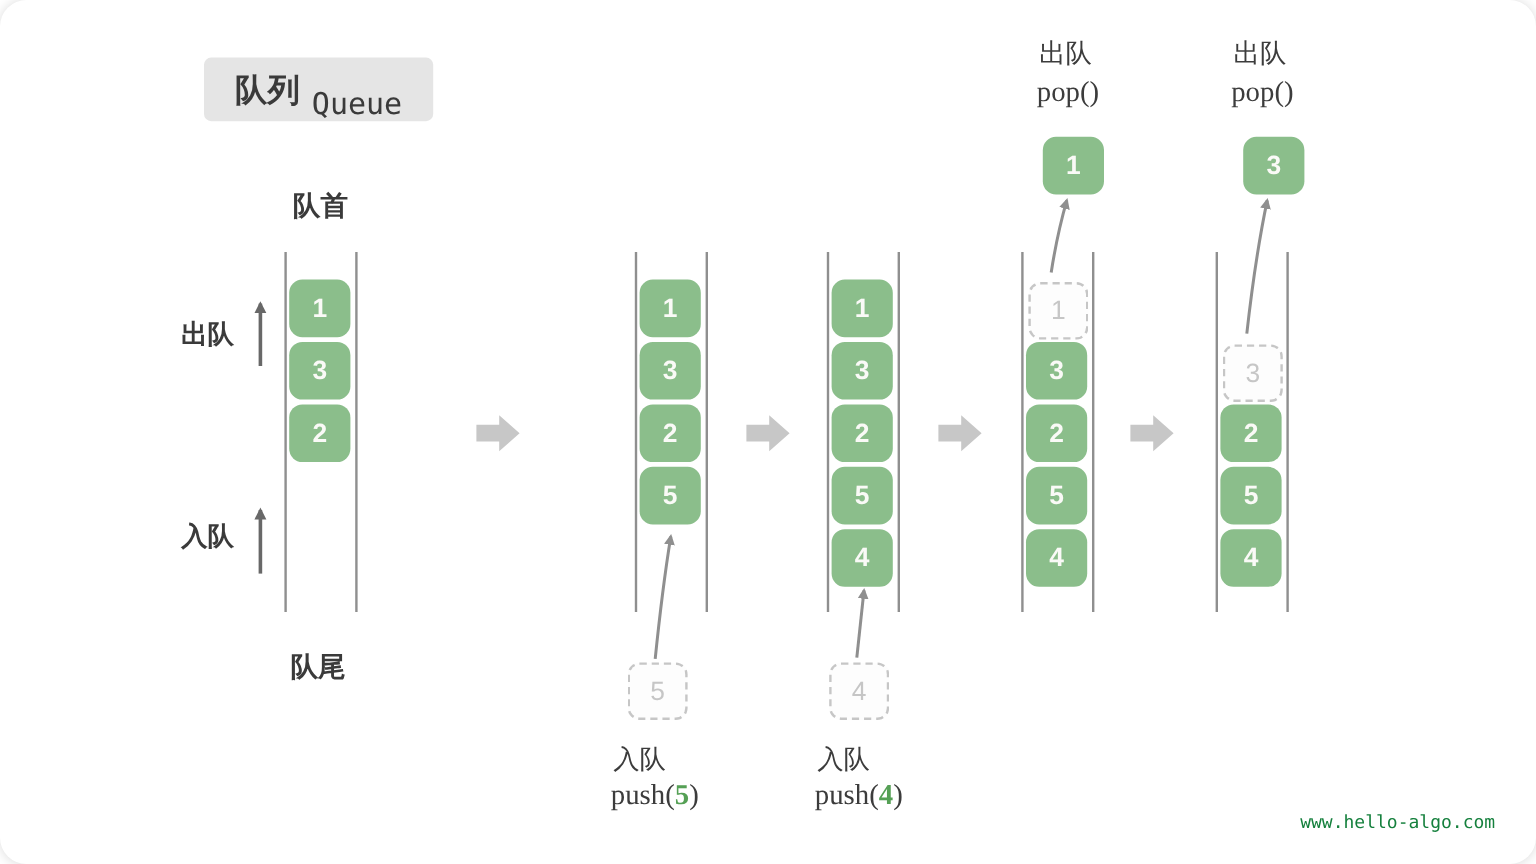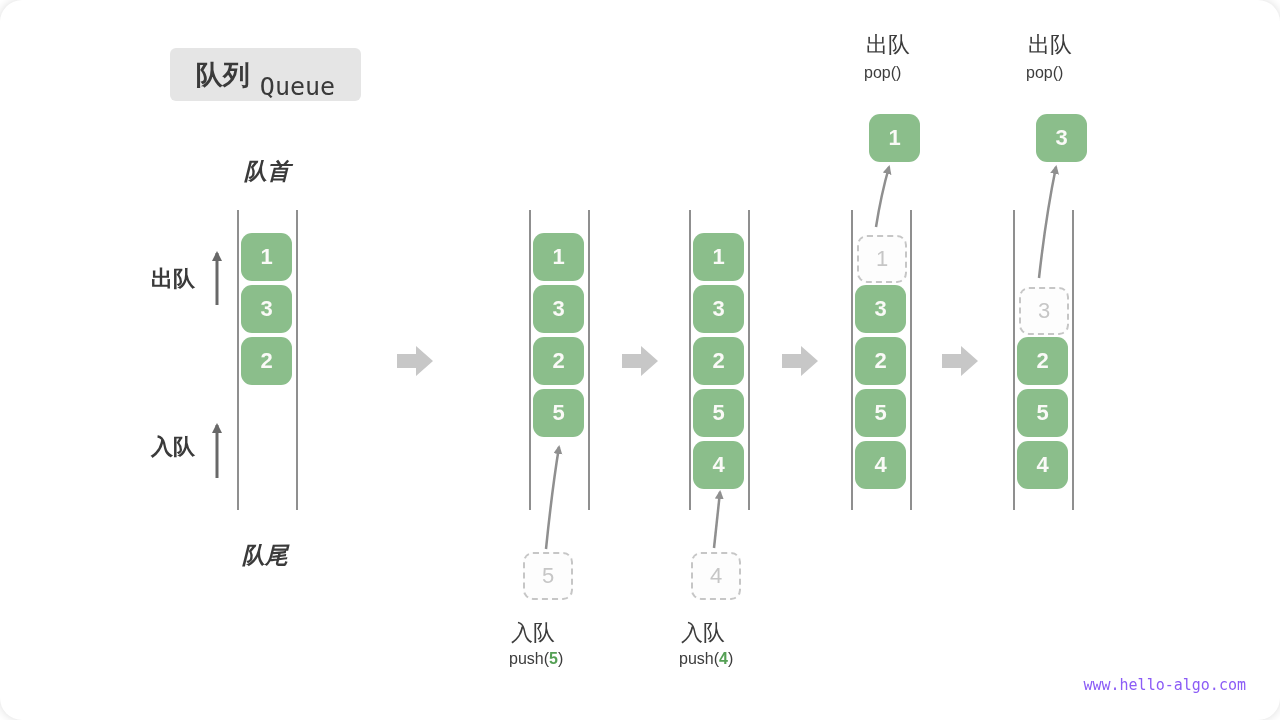--- a/index.html
+++ b/index.html
@@ -7,38 +7,38 @@
     position:relative;width:1280px;height:720px;background:#FFFFFF;
     border-radius:22px;box-shadow:0 0 10px rgba(0,0,0,.14);overflow:hidden;
     font-family:"Liberation Sans",sans-serif;color:#3A3A3A;
   }
   .title-box{
     position:absolute;left:170px;top:48px;width:191px;height:53px;
     background:#E5E5E5;border-radius:6px;display:flex;align-items:center;justify-content:center;gap:10px;
   }
   .title-zh{font-size:27px;font-weight:700;}
   .title-en{font-size:25px;font-family:"DejaVu Sans Mono",monospace;margin-top:24px;}
-  .lbl{position:absolute;font-size:23px;font-weight:700;white-space:nowrap;font-style:italic;}
+  .lbl{position:absolute;font-size:23px;font-weight:700;white-space:nowrap;}
   .side-lbl{position:absolute;font-size:22px;font-weight:700;white-space:nowrap;}
   .op-lbl{position:absolute;font-size:22px;font-weight:400;white-space:nowrap;color:#3C3C3C;}
-  .op-fn{position:absolute;font-size:16px;font-family:Liberation Sans, sans-serif;white-space:nowrap;color:#3C3C3C;}
+  .op-fn{position:absolute;font-size:24px;font-family:Liberation Serif, serif;white-space:nowrap;color:#3C3C3C;}
   .op-fn .arg{color:#55A055;font-weight:700;}
   .vline{position:absolute;width:2px;height:300px;top:210px;background:#8F8F8F;}
   .cell{
     position:absolute;width:51px;height:48px;border-radius:11px;background:#8BBE8B;
     display:flex;align-items:center;justify-content:center;
     color:#FAFAF7;font-size:22px;font-weight:700;
   }
   .cell-ghost{
     position:absolute;width:46px;height:44px;border-radius:10px;background:#FDFDFD;
     border:2px dashed #C6C6C6;display:flex;align-items:center;justify-content:center;
     color:#C6C6C6;font-size:22px;font-weight:400;
   }
   .watermark{
-    position:absolute;right:34px;top:676px;font-size:15px;color:#8b5cf6;
+    position:absolute;right:34px;top:676px;font-size:15px;color:#15803d;
     font-family:"DejaVu Sans Mono",monospace;
   }
   svg.overlay{position:absolute;left:0;top:0;pointer-events:none;}
 </style>
 </head>
 <body>
 
 <div class="card">
 
   <div class="title-box">

